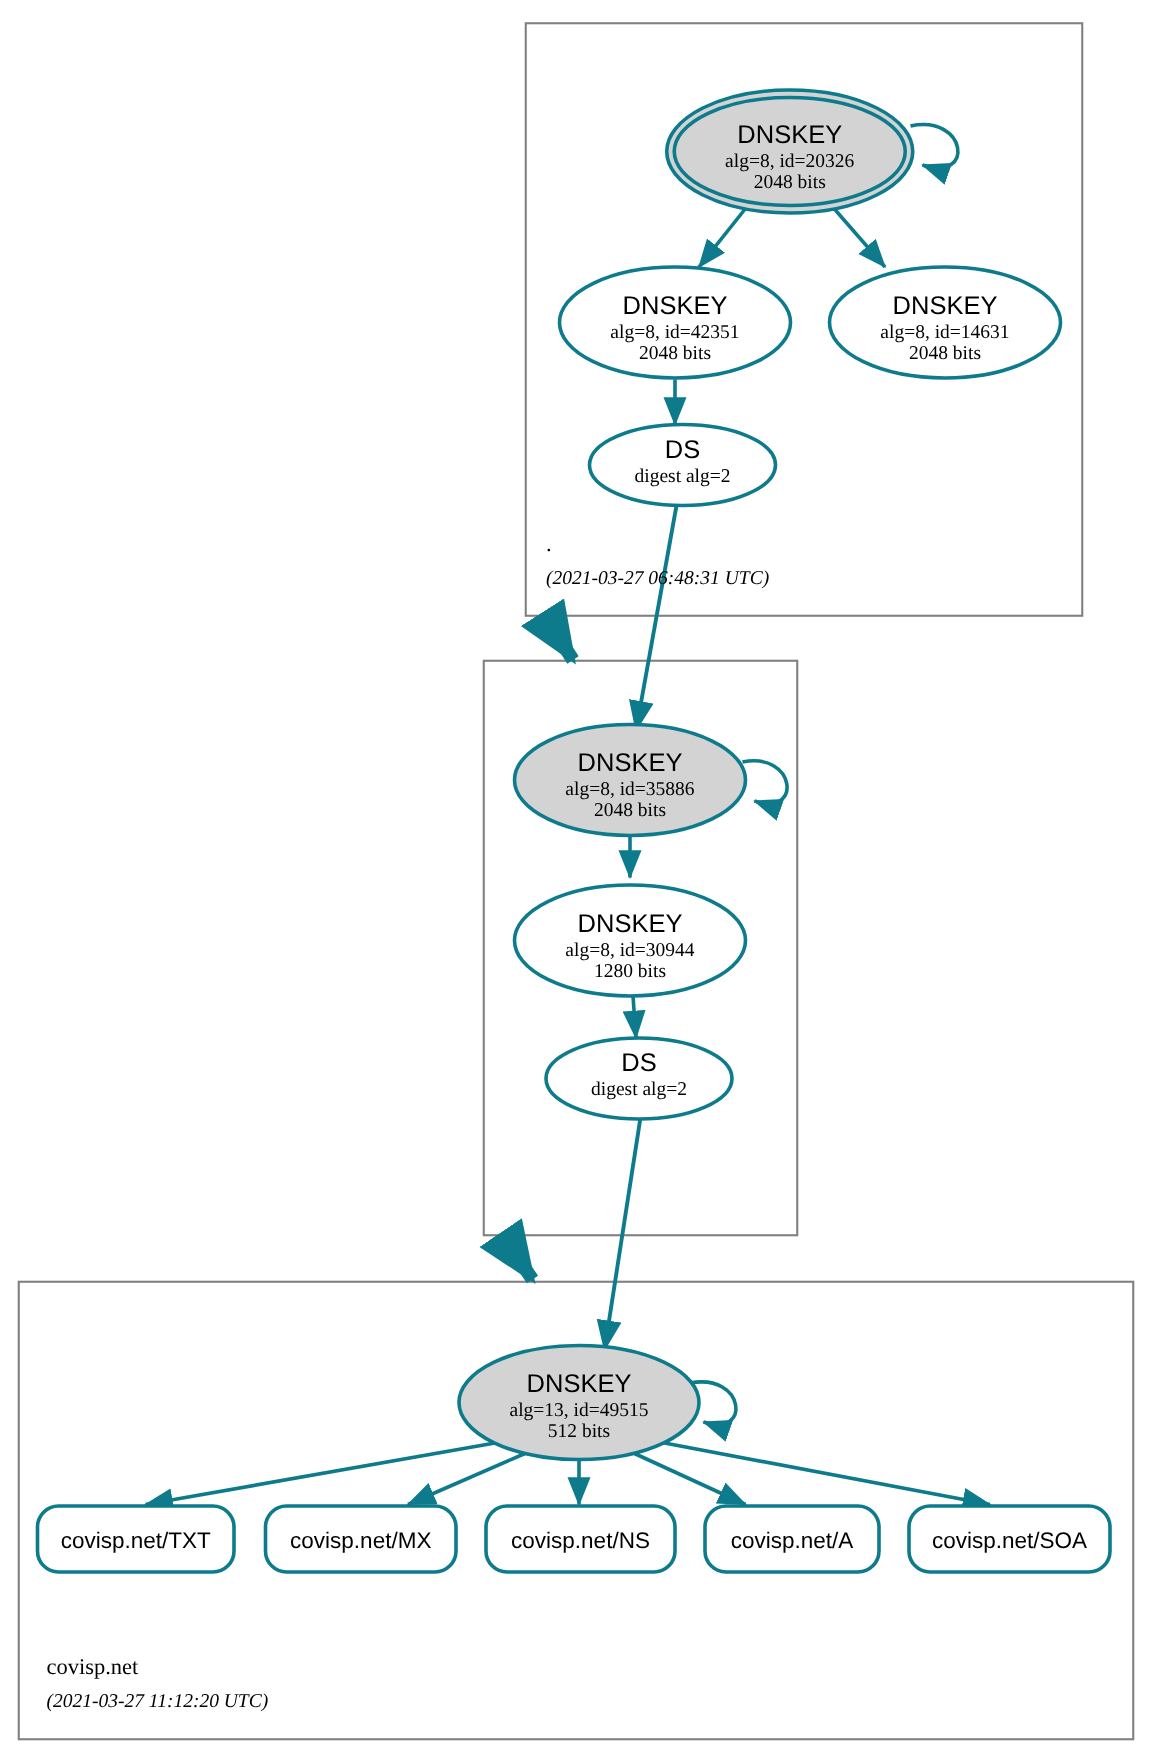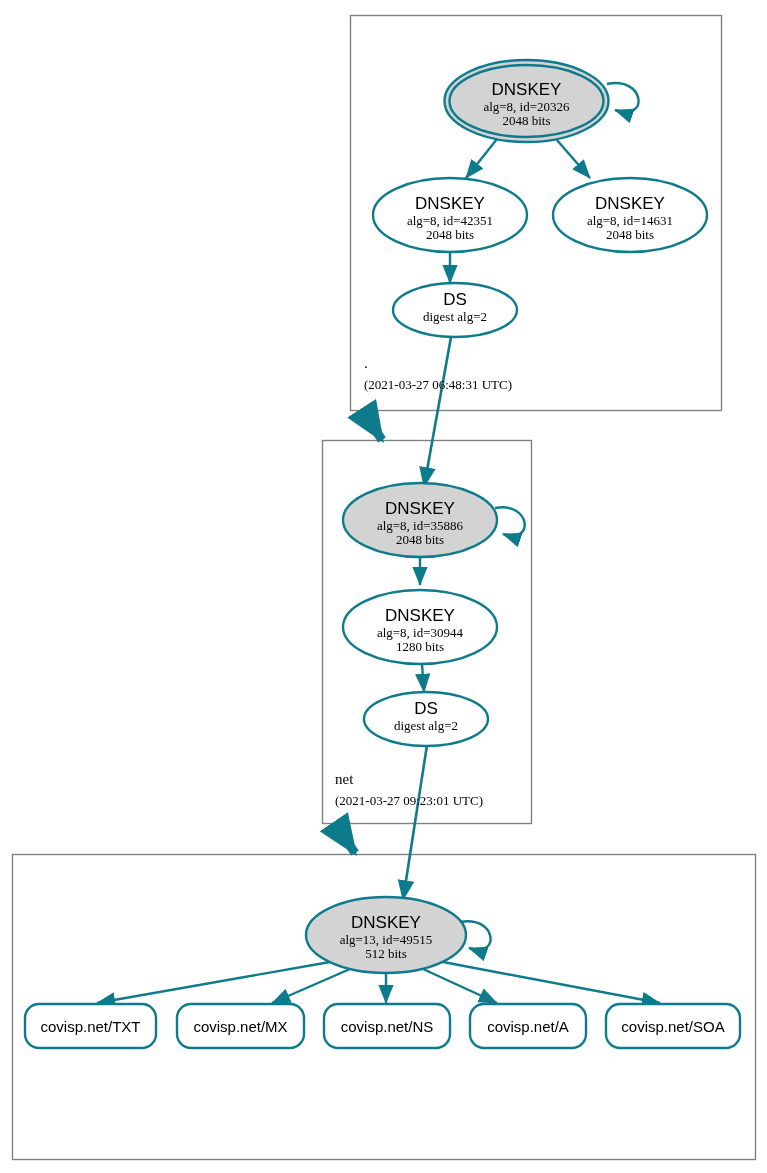--- a/index.html
+++ b/index.html
@@ -2,21 +2,21 @@
 <html><head>
 <meta charset="utf-8">
 <style>
   html,body{margin:0;padding:0;background:#ffffff;}
   body{width:767px;height:1173px;position:relative;overflow:hidden;
        font-family:"Liberation Sans",sans-serif;}
   #stage{position:absolute;left:0;top:0;width:767px;height:1047px;}
   svg{position:absolute;left:0;top:0;}
   .zone-label{position:absolute;font-family:"Liberation Serif",serif;color:#000;}
   .zone-name{font-size:15px;line-height:16px;}
-  .zone-time{font-size:13px;line-height:16px;margin-top:6px;}
+  .zone-time{font-size:13px;line-height:16px;margin-top:6px;font-style:italic;}
 </style>
 </head>
 <body>
 
 <div id="stage">
 
 <svg width="767" height="1173" viewBox="0 0 767 1173">
   <defs>
     <marker id="ah" markerWidth="9" markerHeight="9" refX="7.6" refY="3.2" orient="auto" markerUnits="strokeWidth">
       <path d="M0,0 L8,3.2 L0,6.4 z" fill="#0d7b8c"></path>
@@ -113,19 +113,19 @@
 
   <rect x="606" y="1004" width="134" height="44" rx="14" ry="14" fill="#ffffff" stroke="#0d7b8c" stroke-width="2.4"></rect>
   <text x="673" y="1032" text-anchor="middle" font-family="Liberation Sans, sans-serif" font-size="15" fill="#000">covisp.net/SOA</text>
 </svg>
 
 <div class="zone-label" style="left:364px; top:355px;">
   <div class="zone-name">.</div>
   <div class="zone-time">(2021-03-27 06:48:31 UTC)</div>
 </div>
 
-<div class="zone-label" style="left:335px; top:771px;">
-  <div class="zone-name">net</div>
-  <div class="zone-time">(2021-03-27 09:23:01 UTC)</div>
+
+<div class="zone-label" style="left:31px; top:1104px;">
+  <div class="zone-name">covisp.net</div>
+  <div class="zone-time">(2021-03-27 11:12:20 UTC)</div>
 </div>
-
 
 </div>
 
 </body></html>

